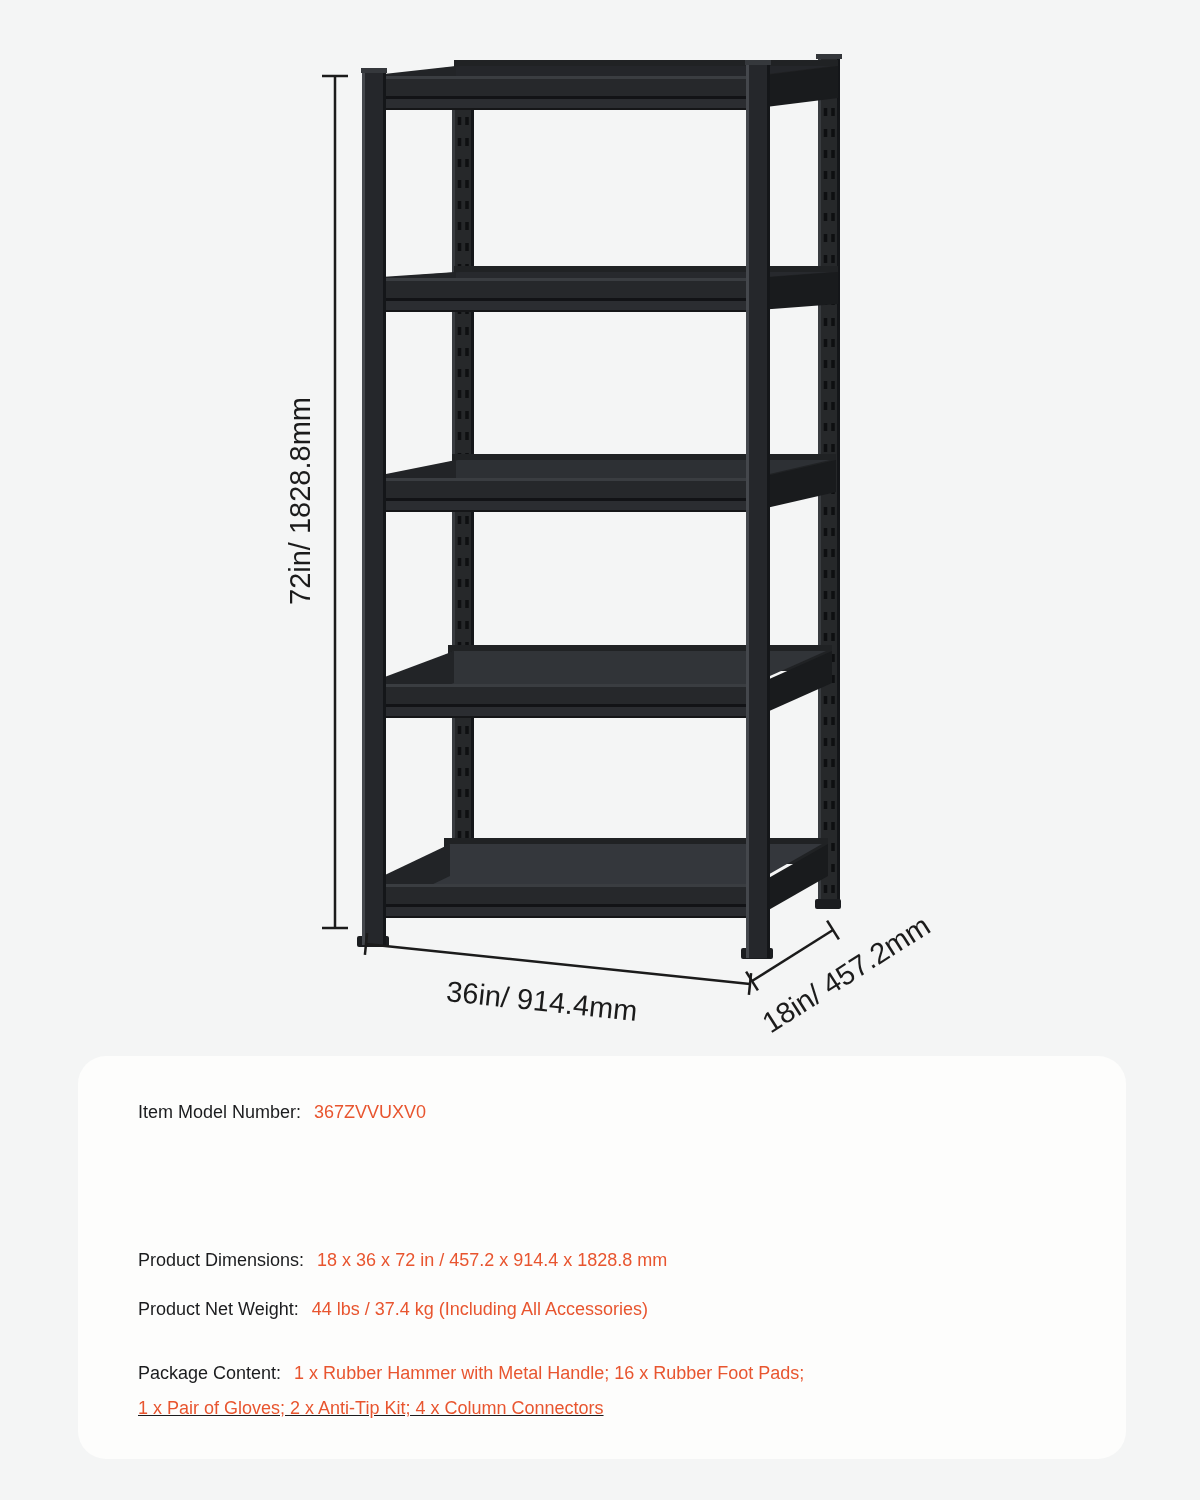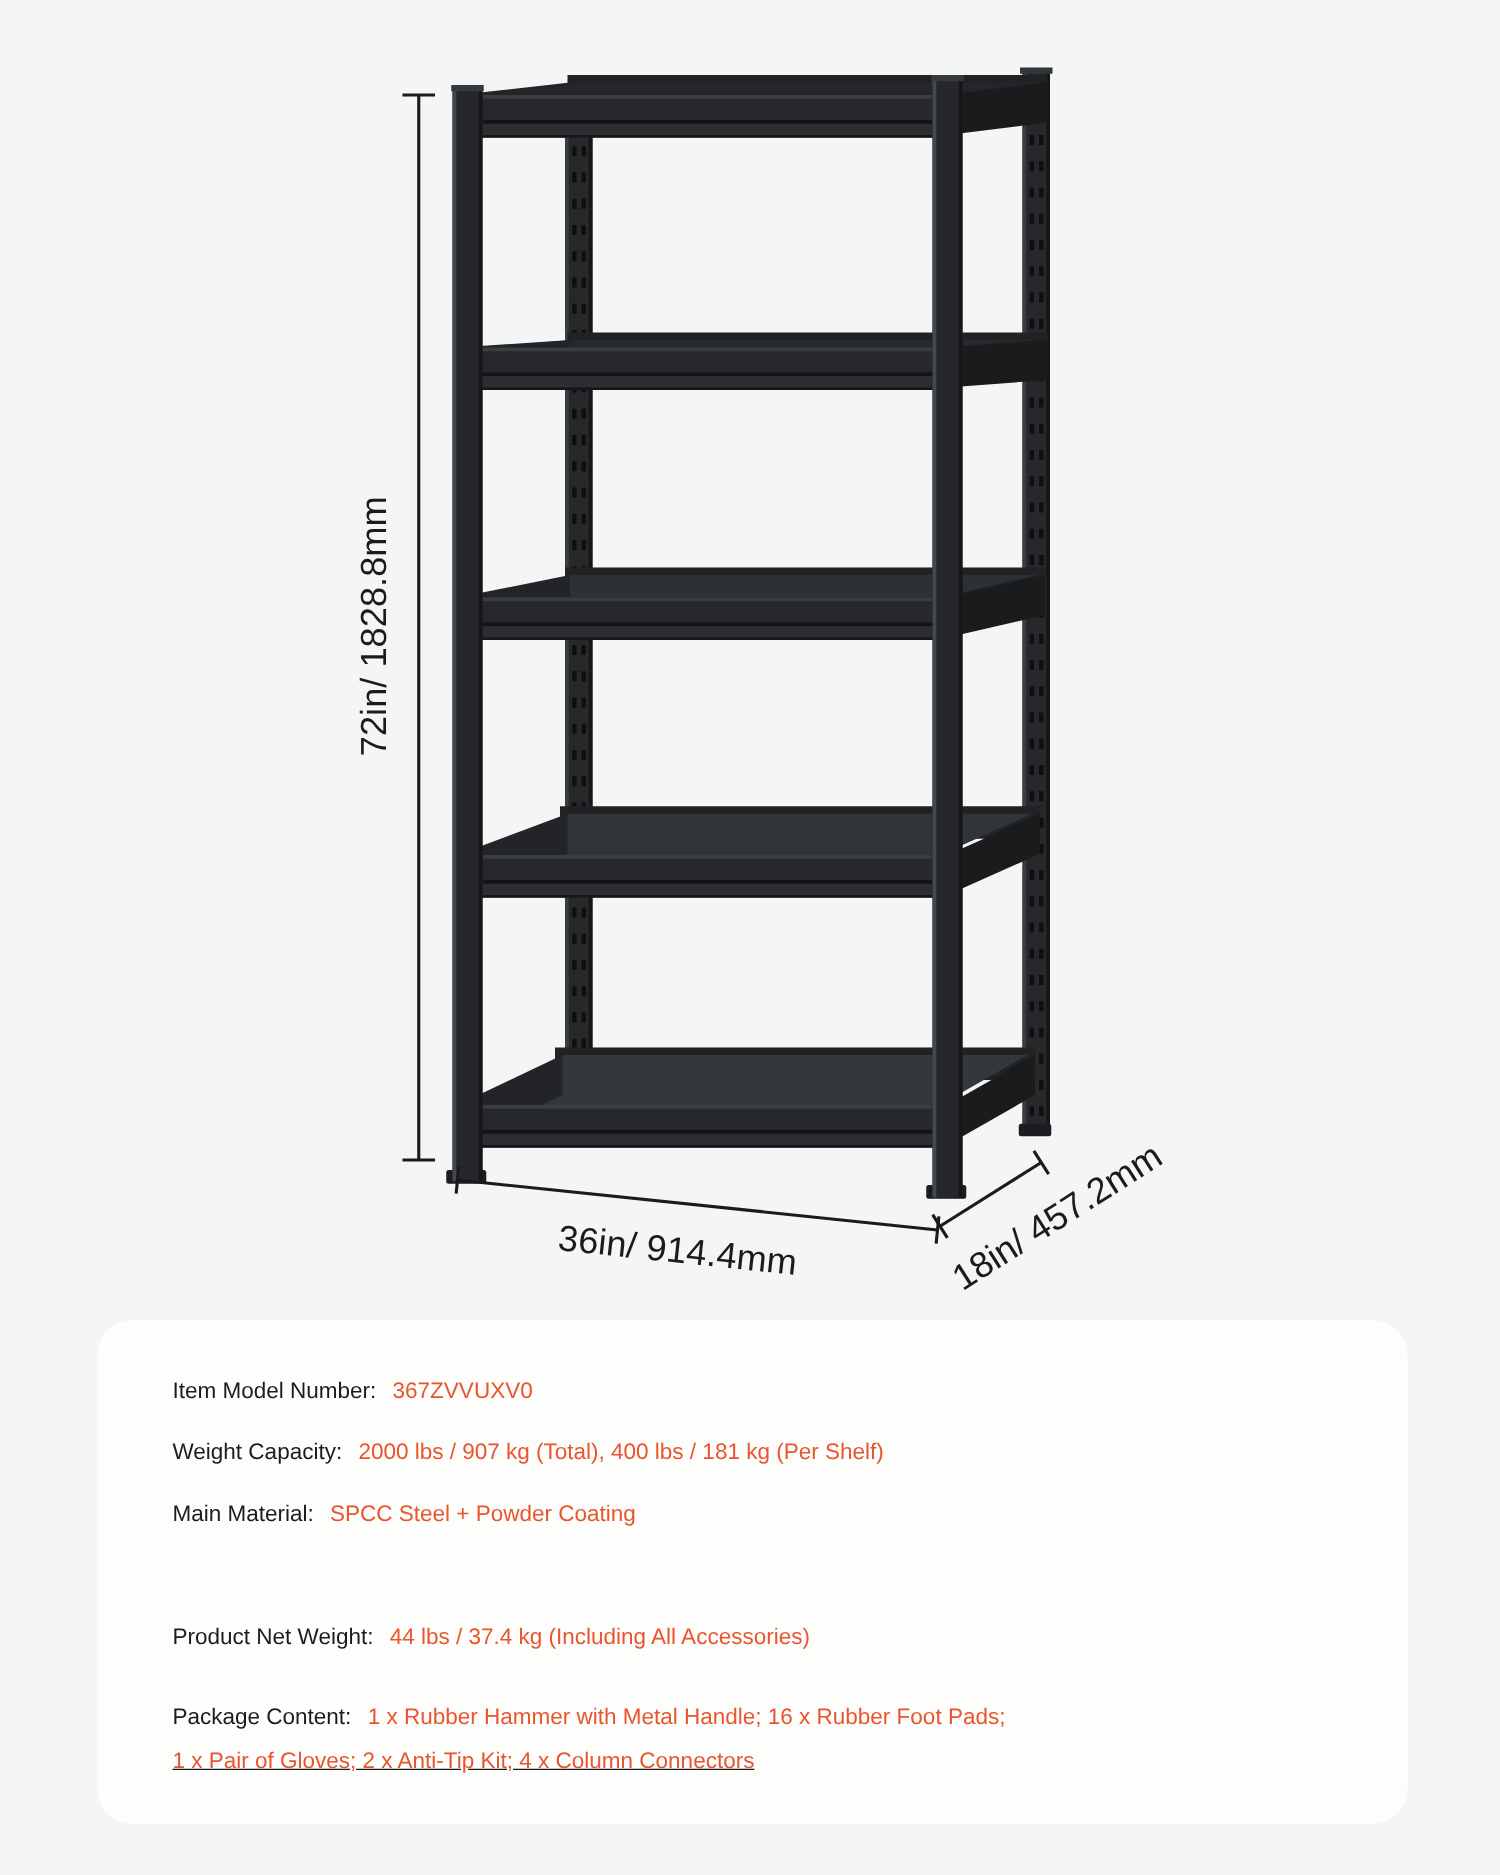--- a/index.html
+++ b/index.html
@@ -175,25 +175,22 @@
   </svg>
 
   <div class="dim-label height">72in/ 1828.8mm</div>
   <div class="dim-label width">36in/ 914.4mm</div>
   <div class="dim-label depth">18in/ 457.2mm</div>
 
   <div class="panel">
     <div class="spec-row r0">
       <span class="spec-label">Item Model Number:</span><span class="spec-value">367ZVVUXV0</span>
     </div>
-    <div class="spec-row r1">
-      <span class="spec-label">Weight Capacity:</span><span class="spec-value">2000 lbs / 907 kg (Total), 400 lbs / 181 kg (Per Shelf)</span>
-    </div>
-    <div class="spec-row r2">
-      <span class="spec-label">Main Material:</span><span class="spec-value">SPCC Steel + Powder Coating</span>
+    <div class="spec-row r3">
+      <span class="spec-label">Product Dimensions:</span><span class="spec-value">18 x 36 x 72 in / 457.2 x 914.4 x 1828.8 mm</span>
     </div>
     <div class="spec-row r4">
       <span class="spec-label">Product Net Weight:</span><span class="spec-value">44 lbs / 37.4 kg (Including All Accessories)</span>
     </div>
     <div class="spec-row r5">
       <span class="spec-label">Package Content:</span><span class="spec-value">1 x Rubber Hammer with Metal Handle; 16 x Rubber Foot Pads;</span>
     </div>
     <div class="spec-row r6">
       <span class="spec-label"></span><span class="spec-value">1 x Pair of Gloves; 2 x Anti-Tip Kit; 4 x Column Connectors</span>
     </div>

